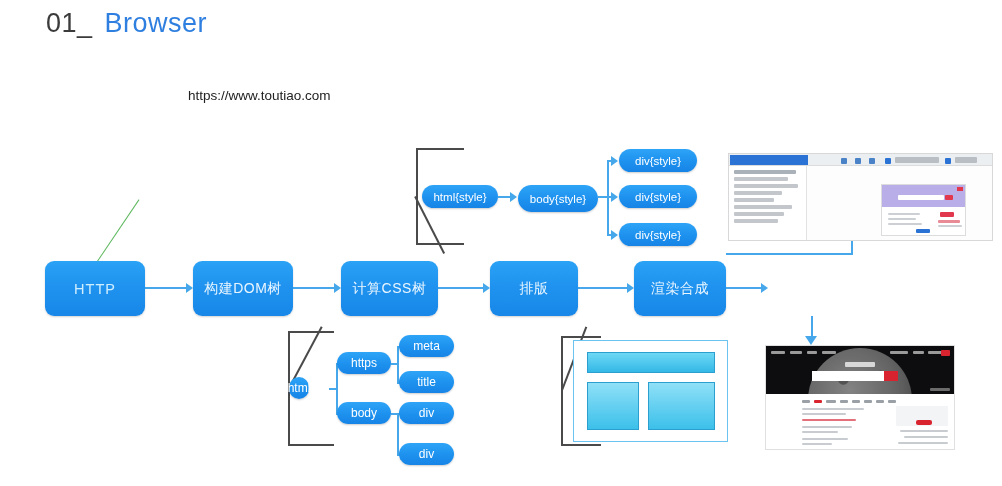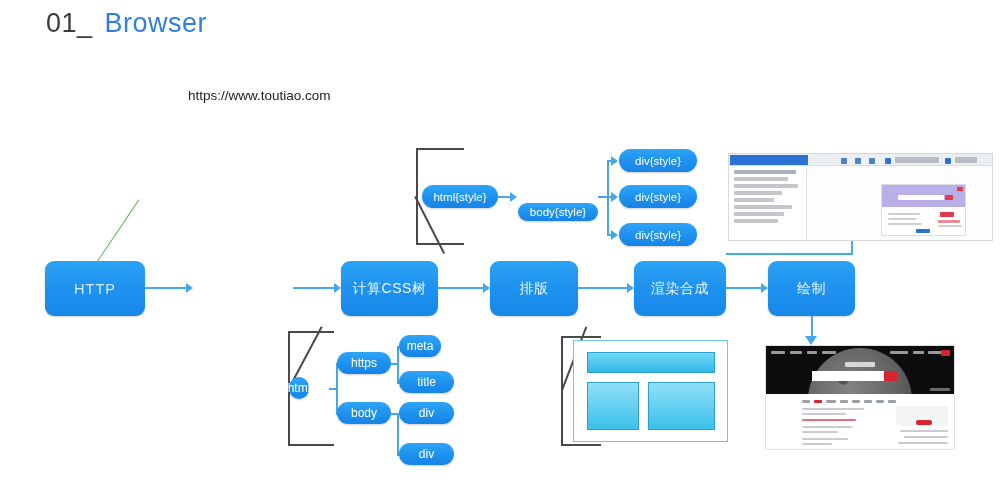--- a/index.html
+++ b/index.html
@@ -167,36 +167,36 @@
   <div class="url-label">https://www.toutiao.com</div>
 
 
   <div class="diag-green" style="left:95px; top:264px; width:78px; transform:rotate(-56deg);"></div>
   <div class="green-dot" style="left:92px; top:261px;"></div>
 
   <div class="mbox http" style="left:45px; top:261px; width:100px; height:55px;">
     <span>HTTP</span>
   </div>
 
+  <div class="mbox" style="left:193px; top:261px; width:100px; height:55px;">
+    <span>构建DOM树</span>
+  </div>
 
   <div class="mbox" style="left:341px; top:261px; width:97px; height:55px;">
     <span>计算CSS树</span>
   </div>
 
   <div class="mbox" style="left:490px; top:261px; width:88px; height:55px;">
     <span>排版</span>
   </div>
 
   <div class="mbox" style="left:634px; top:261px; width:92px; height:55px;">
     <span>渲染合成</span>
   </div>
 
-  <div class="mbox" style="left:768px; top:261px; width:87px; height:55px;">
-    <span>绘制</span>
-  </div>
 
   <div class="hline" style="left:145px; top:287px; width:41px;"></div>
   <div class="arrow-r" style="left:186px; top:283px;"></div>
 
   <div class="hline" style="left:293px; top:287px; width:41px;"></div>
   <div class="arrow-r" style="left:334px; top:283px;"></div>
 
   <div class="hline" style="left:438px; top:287px; width:45px;"></div>
   <div class="arrow-r" style="left:483px; top:283px;"></div>
 
@@ -218,21 +218,21 @@
   <div class="dline dh" style="left:416px; top:243px; width:48px;"></div>
   <div class="diag" style="left:416px; top:196px; width:64px; transform:rotate(63deg);"></div>
 
   <div class="pill sm" style="left:422px; top:185px; width:76px; height:23px;">
     <span>html{style}</span>
   </div>
 
   <div class="hline" style="left:498px; top:196px; width:13px;"></div>
   <div class="arrow-r" style="left:510px; top:192px;"></div>
 
-  <div class="pill sm" style="left:518px; top:203px; width:80px; height:18px;">
+  <div class="pill sm" style="left:518px; top:185px; width:80px; height:27px;">
     <span>body{style}</span>
   </div>
 
   <div class="hline" style="left:598px; top:196px; width:10px;"></div>
   <div class="vline" style="left:607px; top:160px; height:75px;"></div>
 
   <div class="hline" style="left:607px; top:160px; width:5px;"></div>
   <div class="arrow-r" style="left:611px; top:156px;"></div>
   <div class="pill sm" style="left:619px; top:149px; width:78px; height:23px;">
     <span>div{style}</span>
@@ -272,21 +272,21 @@
   <div class="arrow-r" style="left:339px; top:409px;"></div>
   <div class="pill" style="left:337px; top:402px; width:54px; height:22px;">
     <span>body</span>
   </div>
 
   <div class="hline" style="left:391px; top:363px; width:7px;"></div>
   <div class="vline" style="left:397px; top:346px; height:37px;"></div>
 
   <div class="hline" style="left:397px; top:346px; width:4px;"></div>
   <div class="arrow-r" style="left:400px; top:342px;"></div>
-  <div class="pill" style="left:399px; top:335px; width:42px; height:22px;">
+  <div class="pill" style="left:399px; top:335px; width:55px; height:22px;">
     <span>meta</span>
   </div>
 
   <div class="hline" style="left:397px; top:382px; width:4px;"></div>
   <div class="arrow-r" style="left:400px; top:378px;"></div>
   <div class="pill" style="left:399px; top:371px; width:55px; height:22px;">
     <span>title</span>
   </div>
 
   <div class="hline" style="left:391px; top:413px; width:7px;"></div>

